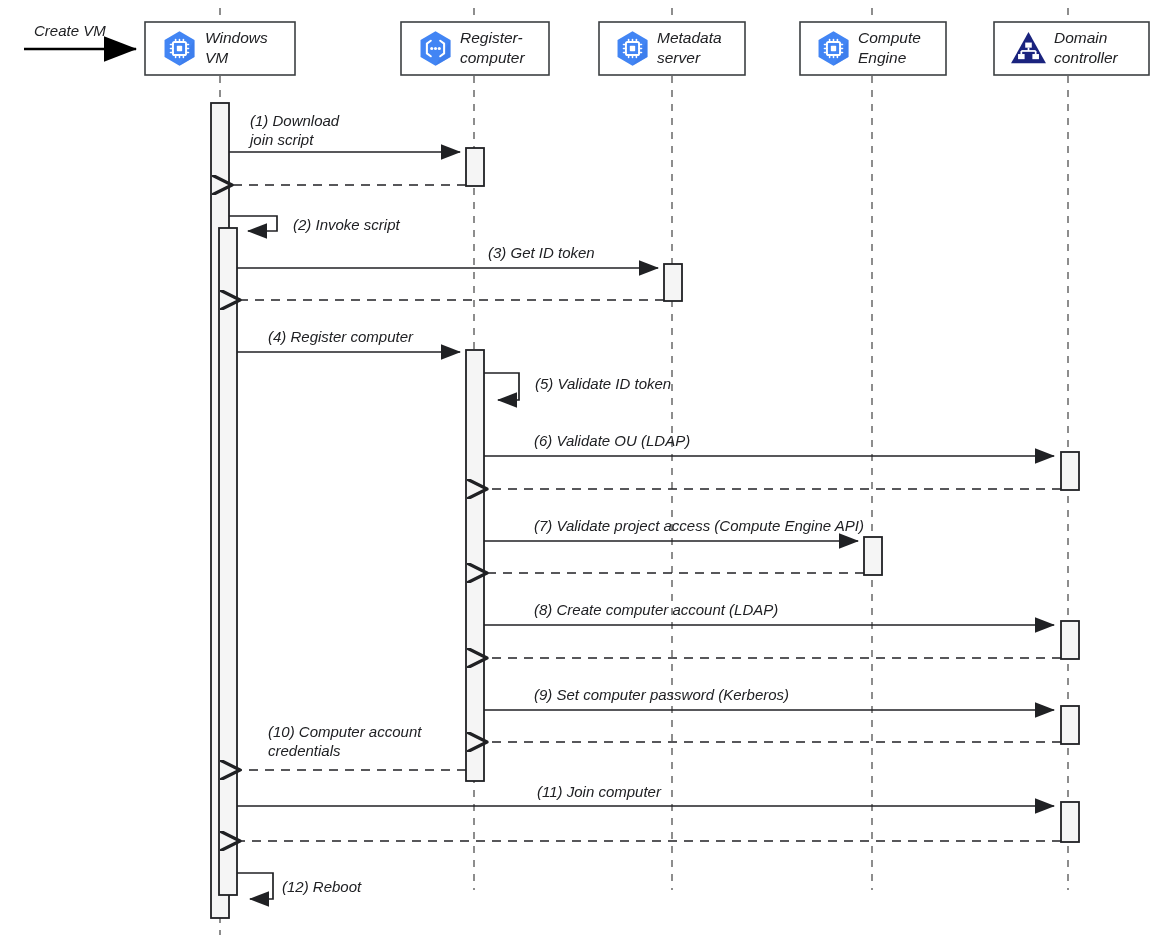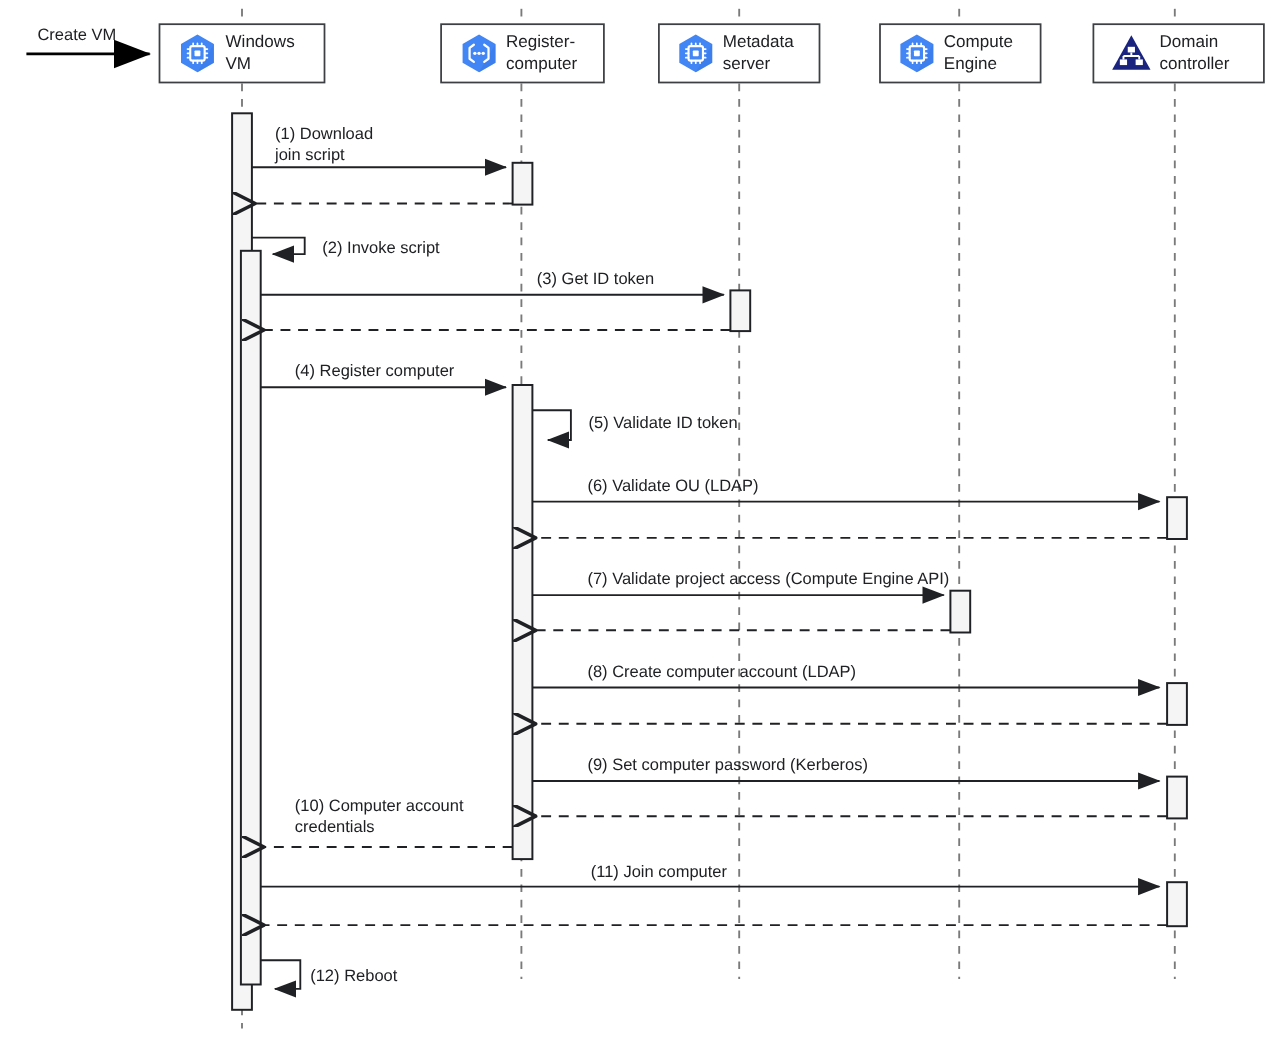--- a/index.html
+++ b/index.html
@@ -11,20 +11,21 @@
     font-family: "Liberation Sans", sans-serif;
     width: 1166px;
     height: 945px;
     overflow: hidden;
   }
   #diagram-root {
     position: relative;
     width: 930px;
     height: 945px;
     background: #ffffff;
+    font-style: italic;
   }
   svg#seq-svg {
     position: absolute;
     left: 0;
     top: 0;
     width: 1166px;
     height: 945px;
   }
   .lifeline-title {
     font-family: "Liberation Sans", sans-serif;

